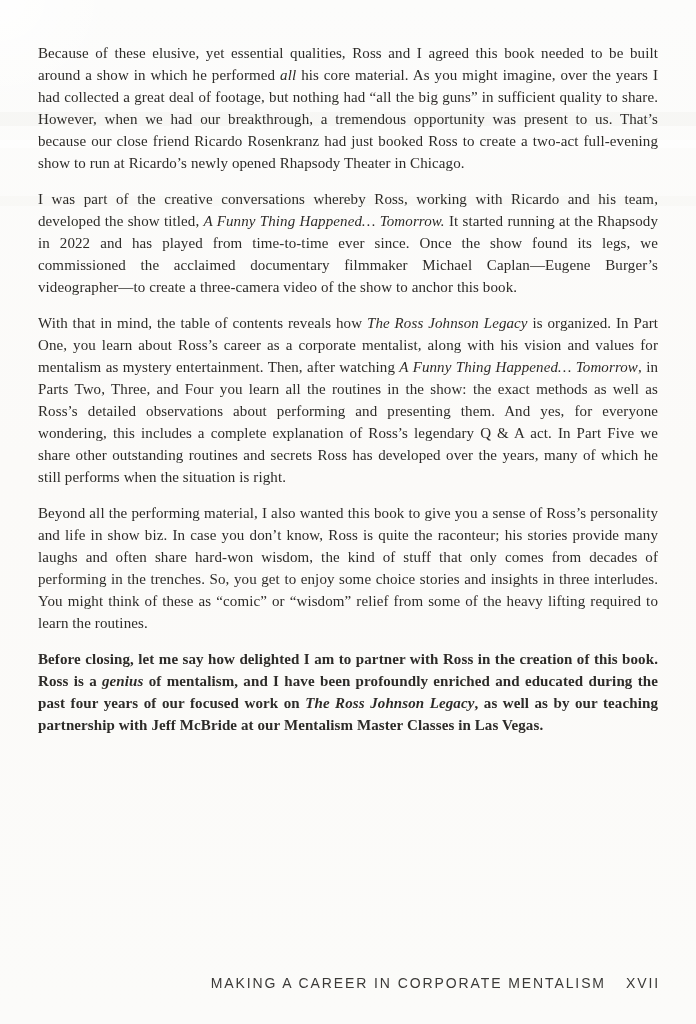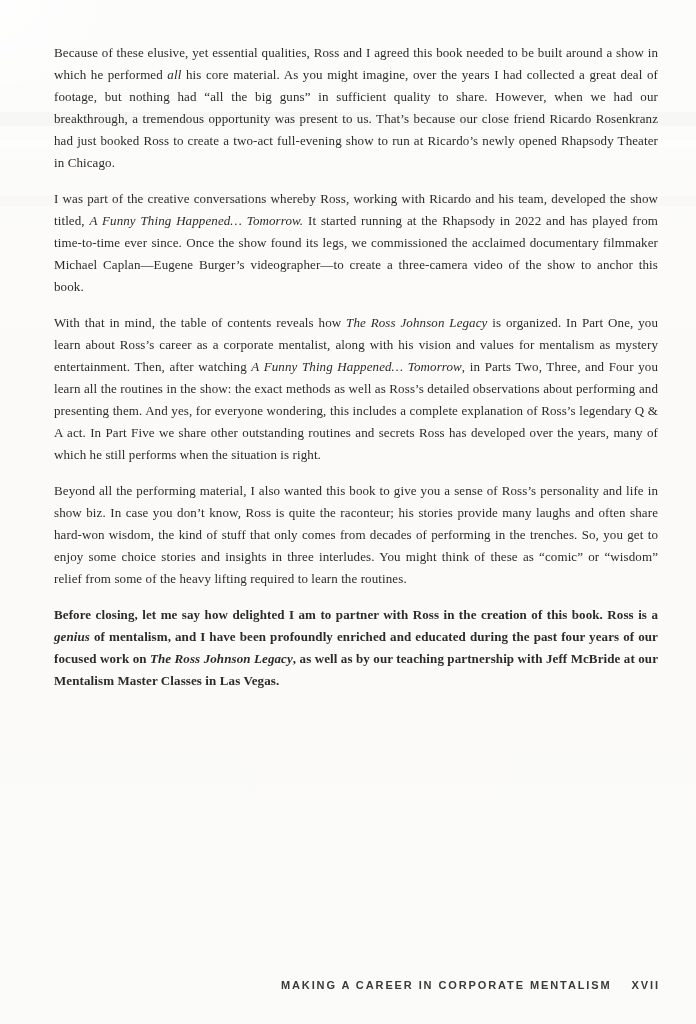--- a/index.html
+++ b/index.html
@@ -35,38 +35,38 @@
     background: radial-gradient(ellipse at top left, rgba(255,255,255,0.8), rgba(255,255,255,0) 70%);
     pointer-events: none;
   }
   .text-block {
     position: absolute;
     left: 38px;
     right: 38px;
     top: 42px;
   }
   .text-block p {
-    margin: 0 0 14px 16px;
-    font-size: 13px;
+    margin: 0 0 14px 0;
+    font-size: 15px;
     line-height: 22px;
     text-align: justify;
     letter-spacing: 0.1px;
   }
   .text-block p:last-child { margin-bottom: 0; font-weight: bold; }
   .it { font-style: italic; }
   .footer {
     position: absolute;
     right: 36px;
     bottom: 33px;
     display: flex;
     align-items: baseline;
     gap: 20px;
     font-family: "Liberation Sans", sans-serif;
-    font-weight: 700;
-    font-size: 11px;
+    font-weight: 400;
+    font-size: 14px;
     letter-spacing: 1.9px;
     color: #3b3a38;
     white-space: nowrap;
   }
 </style>
 </head>
 <body>
 
 <div class="page">
   <div class="corner-light"></div>

